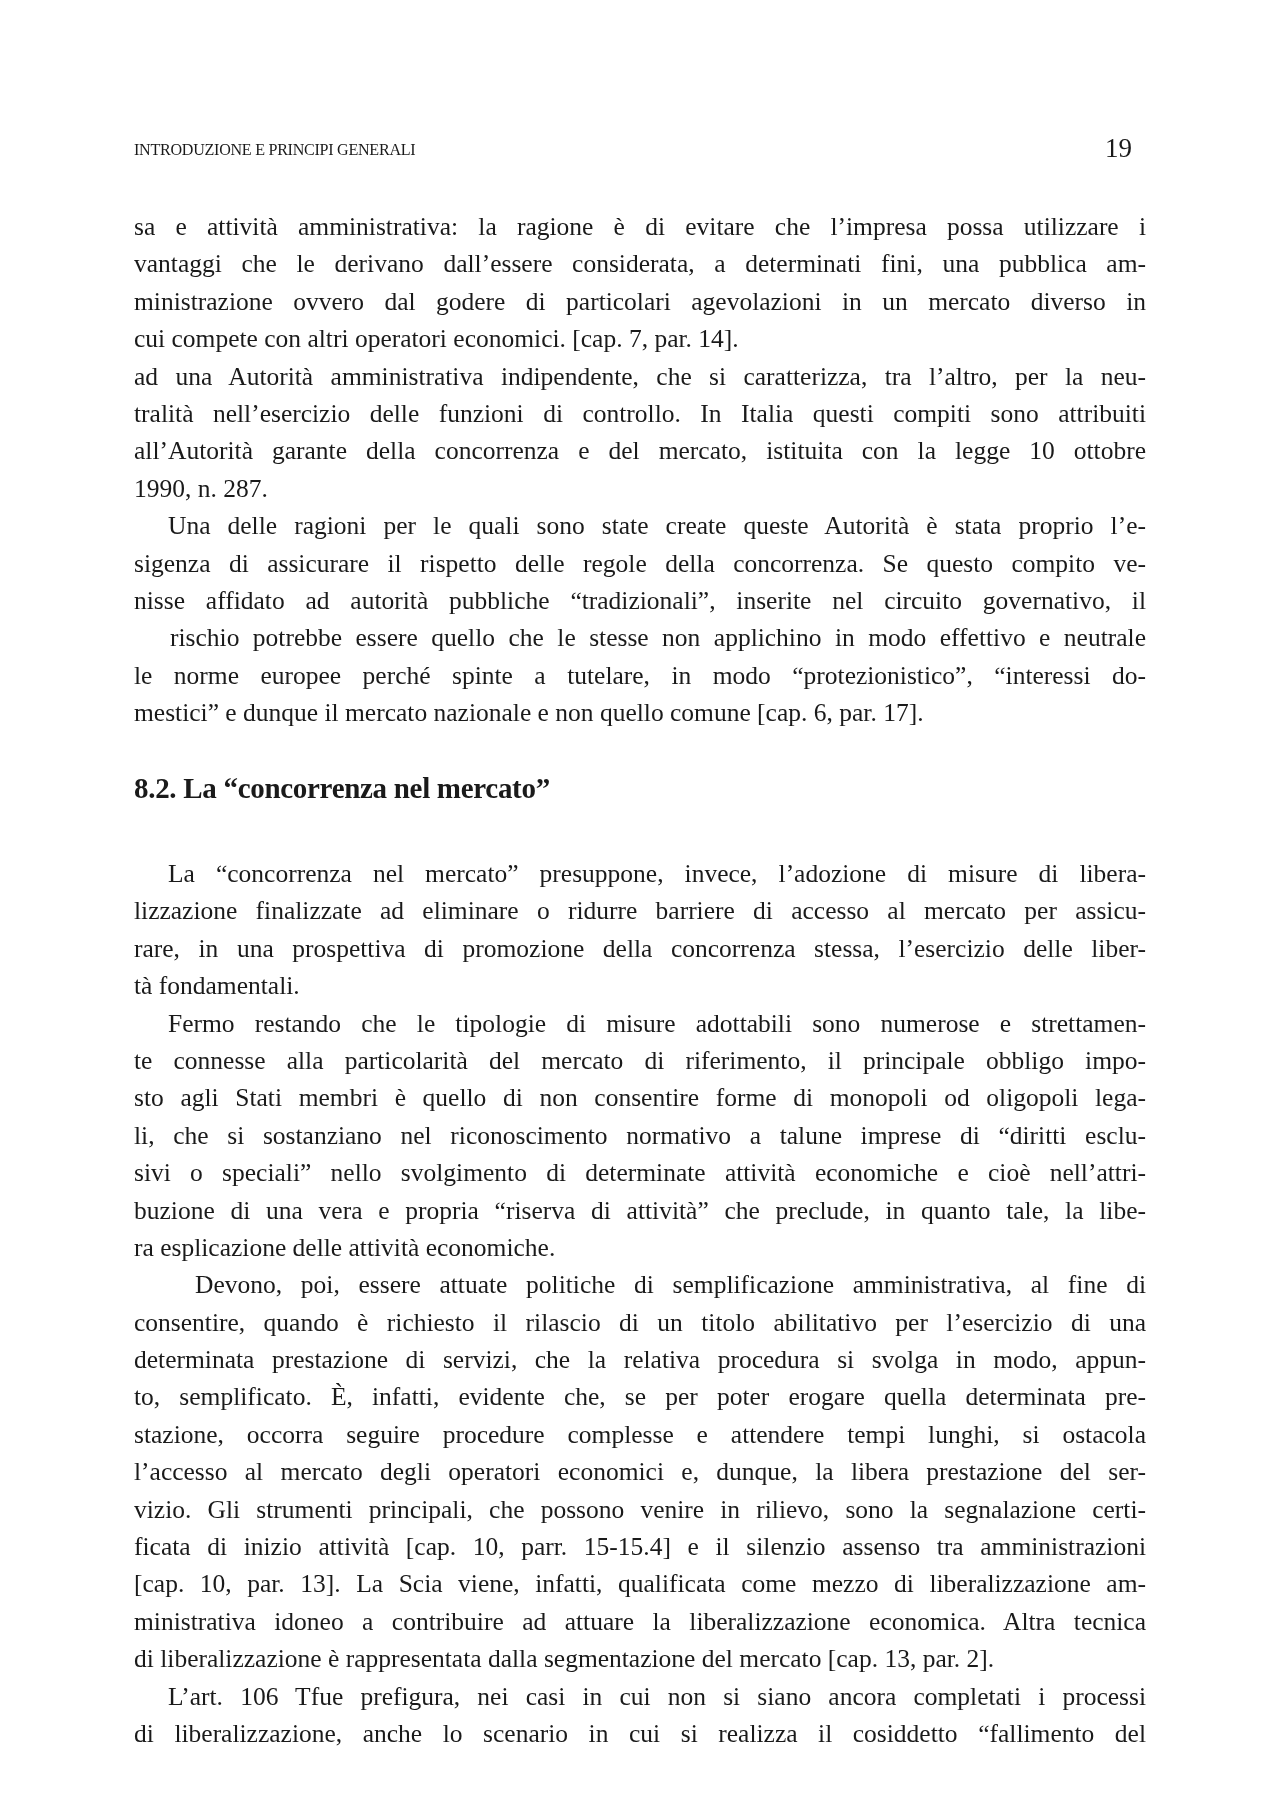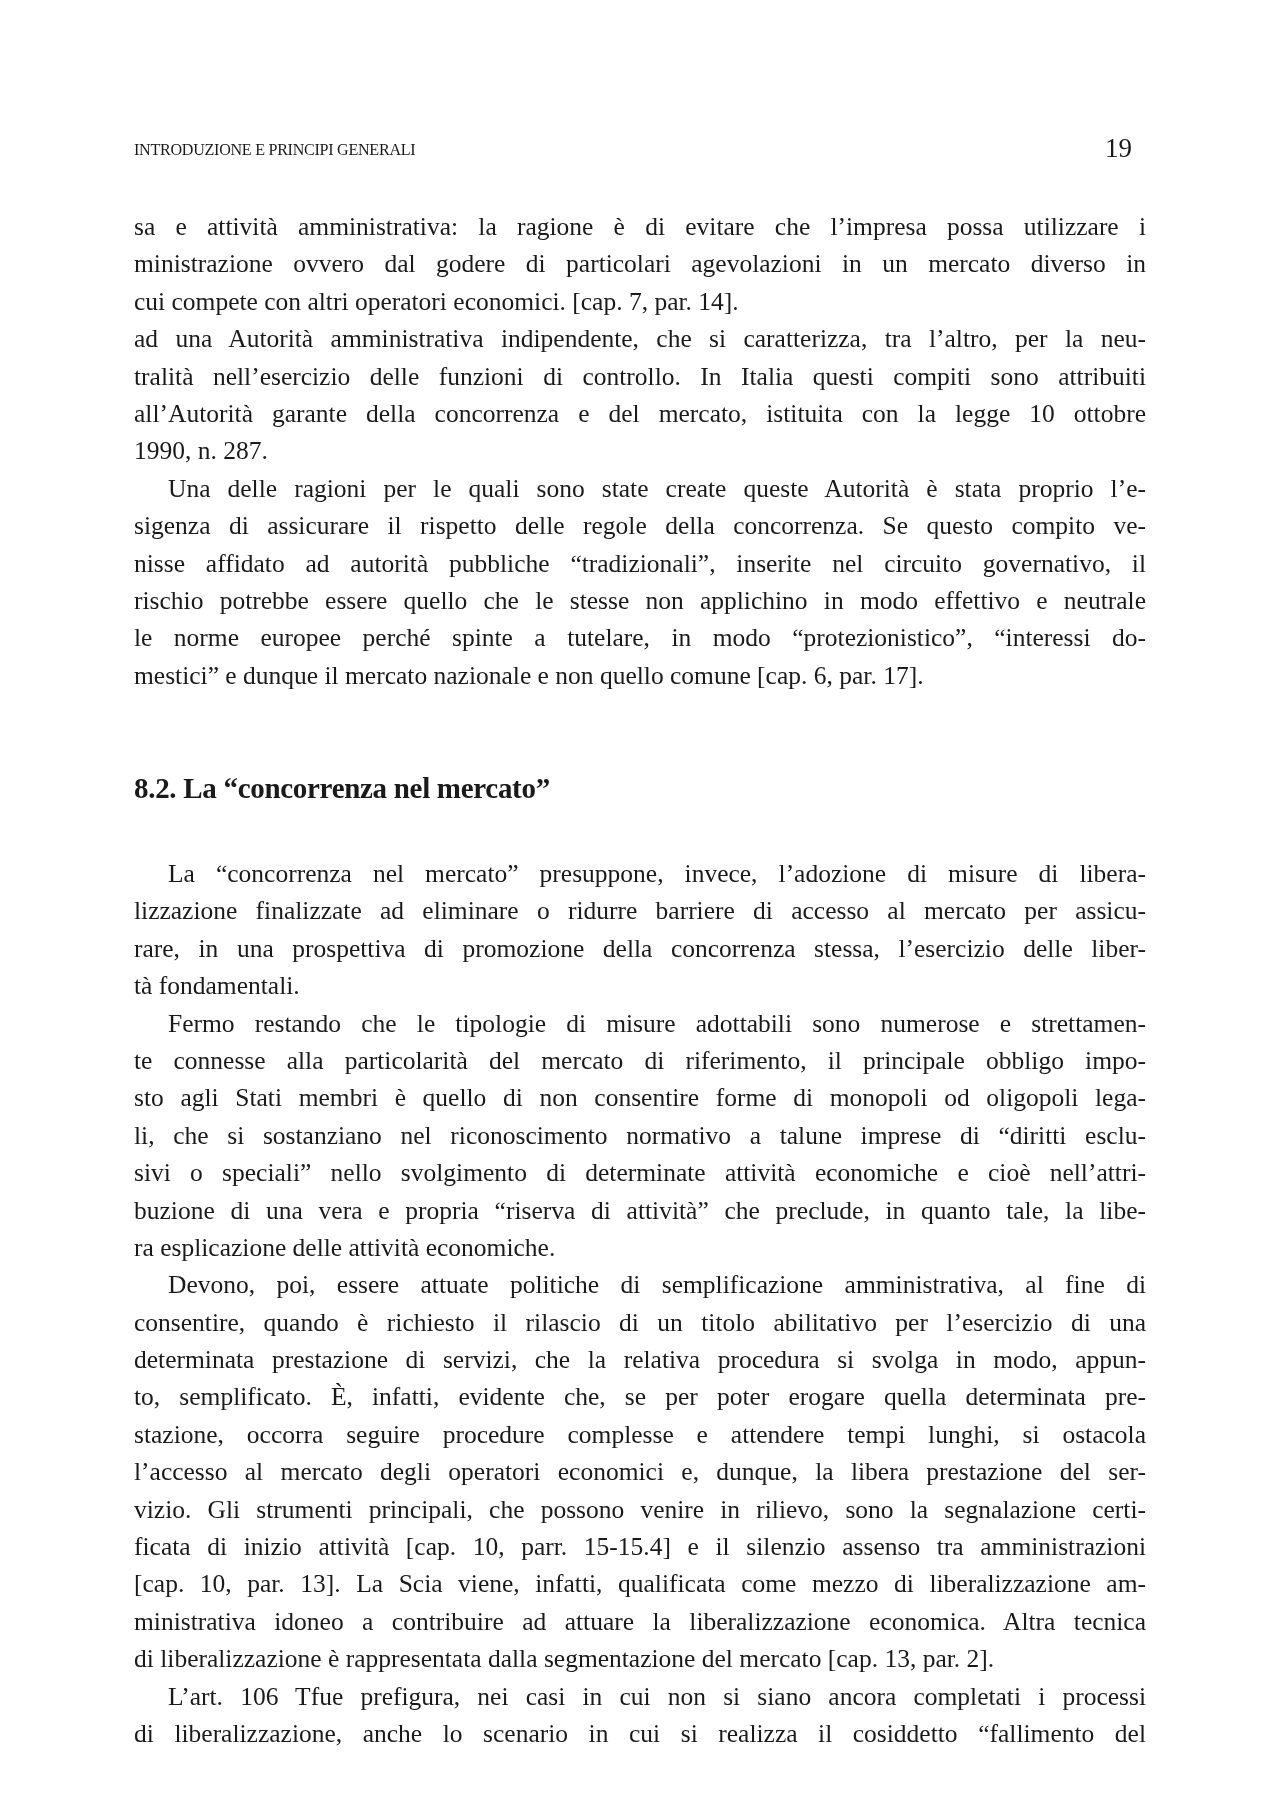--- a/index.html
+++ b/index.html
@@ -19,49 +19,50 @@
 
 <div class="page">
 
   <div class="running-head">
     <span class="rh-title">INTRODUZIONE E PRINCIPI GENERALI</span>
     <span class="rh-num">19</span>
   </div>
 
   <div class="block" style="top:208px;">
     <div class="line"><span style="white-space: nowrap; word-spacing: 0px;">sa e attività amministrativa: la ragione è di evitare che l’impresa possa utilizzare i</span></div>
+    <div class="line"><span style="white-space: nowrap; word-spacing: 0px;">vantaggi che le derivano dall’essere considerata, a determinati fini, una pubblica am-</span></div>
     <div class="line"><span style="white-space: nowrap; word-spacing: 0px;">ministrazione ovvero dal godere di particolari agevolazioni in un mercato diverso in</span></div>
     <div class="line last"><span style="white-space: nowrap;">cui compete con altri operatori economici. [cap. 7, par. 14].</span></div>
     <div class="line"><span style="white-space: nowrap; word-spacing: 0px;">ad una Autorità amministrativa indipendente, che si caratterizza, tra l’altro, per la neu-</span></div>
     <div class="line"><span style="white-space: nowrap; word-spacing: 0px;">tralità nell’esercizio delle funzioni di controllo. In Italia questi compiti sono attribuiti</span></div>
     <div class="line"><span style="white-space: nowrap; word-spacing: 0px;">all’Autorità garante della concorrenza e del mercato, istituita con la legge 10 ottobre</span></div>
     <div class="line last"><span style="white-space: nowrap;">1990, n. 287.</span></div>
     <div class="line indent"><span style="white-space: nowrap; word-spacing: 0px;">Una delle ragioni per le quali sono state create queste Autorità è stata proprio l’e-</span></div>
     <div class="line"><span style="white-space: nowrap; word-spacing: 0px;">sigenza di assicurare il rispetto delle regole della concorrenza. Se questo compito ve-</span></div>
     <div class="line"><span style="white-space: nowrap; word-spacing: 0px;">nisse affidato ad autorità pubbliche “tradizionali”, inserite nel circuito governativo, il</span></div>
-    <div class="line"><span style="white-space: nowrap; word-spacing: 0px;">rischio potrebbe essere quello che le stesse non applichino in modo effettivo e neutrale</span></div>
+    <div class="line"><span style="white-space: nowrap; word-spacing: 0px; margin-left: 36px;">rischio potrebbe essere quello che le stesse non applichino in modo effettivo e neutrale</span></div>
     <div class="line"><span style="white-space: nowrap; word-spacing: 0px;">le norme europee perché spinte a tutelare, in modo “protezionistico”, “interessi do-</span></div>
     <div class="line last"><span style="white-space: nowrap;">mestici” e dunque il mercato nazionale e non quello comune [cap. 6, par. 17].</span></div>
   </div>
 
   <div class="heading">8.2. La “concorrenza nel mercato”</div>
 
   <div class="block" style="top:855px;">
     <div class="line indent"><span style="white-space: nowrap; word-spacing: 0px;">La “concorrenza nel mercato” presuppone, invece, l’adozione di misure di libera-</span></div>
     <div class="line"><span style="white-space: nowrap; word-spacing: 0px;">lizzazione finalizzate ad eliminare o ridurre barriere di accesso al mercato per assicu-</span></div>
     <div class="line"><span style="white-space: nowrap; word-spacing: 0px;">rare, in una prospettiva di promozione della concorrenza stessa, l’esercizio delle liber-</span></div>
     <div class="line last"><span style="white-space: nowrap;">tà fondamentali.</span></div>
     <div class="line indent"><span style="white-space: nowrap; word-spacing: 0px;">Fermo restando che le tipologie di misure adottabili sono numerose e strettamen-</span></div>
     <div class="line"><span style="white-space: nowrap; word-spacing: 0px;">te connesse alla particolarità del mercato di riferimento, il principale obbligo impo-</span></div>
     <div class="line"><span style="white-space: nowrap; word-spacing: 0px;">sto agli Stati membri è quello di non consentire forme di monopoli od oligopoli lega-</span></div>
     <div class="line"><span style="white-space: nowrap; word-spacing: 0px;">li, che si sostanziano nel riconoscimento normativo a talune imprese di “diritti esclu-</span></div>
     <div class="line"><span style="white-space: nowrap; word-spacing: 0px;">sivi o speciali” nello svolgimento di determinate attività economiche e cioè nell’attri-</span></div>
     <div class="line"><span style="white-space: nowrap; word-spacing: 0px;">buzione di una vera e propria “riserva di attività” che preclude, in quanto tale, la libe-</span></div>
     <div class="line last"><span style="white-space: nowrap;">ra esplicazione delle attività economiche.</span></div>
-    <div class="line indent"><span style="white-space: nowrap; word-spacing: 0px;">Devono, poi, essere attuate politiche di semplificazione amministrativa, al fine di</span></div>
+    <div class="line indent"><span style="white-space: nowrap; word-spacing: 0px; margin-left: 27px;">Devono, poi, essere attuate politiche di semplificazione amministrativa, al fine di</span></div>
     <div class="line"><span style="white-space: nowrap; word-spacing: 0px;">consentire, quando è richiesto il rilascio di un titolo abilitativo per l’esercizio di una</span></div>
     <div class="line"><span style="white-space: nowrap; word-spacing: 0px;">determinata prestazione di servizi, che la relativa procedura si svolga in modo, appun-</span></div>
     <div class="line"><span style="white-space: nowrap; word-spacing: 0px;">to, semplificato. È, infatti, evidente che, se per poter erogare quella determinata pre-</span></div>
     <div class="line"><span style="white-space: nowrap; word-spacing: 0px;">stazione, occorra seguire procedure complesse e attendere tempi lunghi, si ostacola</span></div>
     <div class="line"><span style="white-space: nowrap; word-spacing: 0px;">l’accesso al mercato degli operatori economici e, dunque, la libera prestazione del ser-</span></div>
     <div class="line"><span style="white-space: nowrap; word-spacing: 0px;">vizio. Gli strumenti principali, che possono venire in rilievo, sono la segnalazione certi-</span></div>
     <div class="line"><span style="white-space: nowrap; word-spacing: 0px;">ficata di inizio attività [cap. 10, parr. 15-15.4] e il silenzio assenso tra amministrazioni</span></div>
     <div class="line"><span style="white-space: nowrap; word-spacing: 0px;">[cap. 10, par. 13]. La Scia viene, infatti, qualificata come mezzo di liberalizzazione am-</span></div>
     <div class="line"><span style="white-space: nowrap; word-spacing: 0px;">ministrativa idoneo a contribuire ad attuare la liberalizzazione economica. Altra tecnica</span></div>
     <div class="line last"><span style="white-space: nowrap;">di liberalizzazione è rappresentata dalla segmentazione del mercato [cap. 13, par. 2].</span></div>

